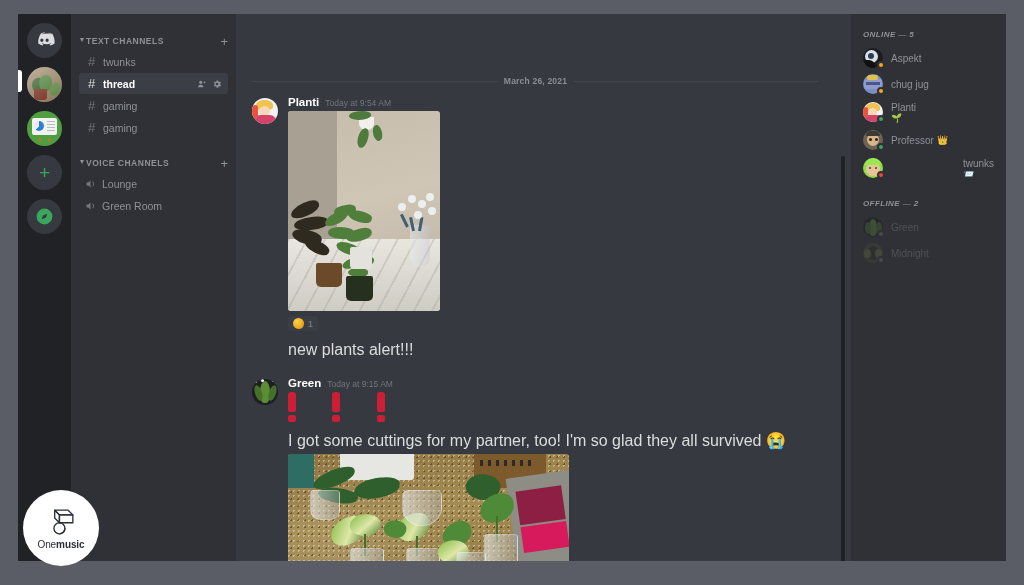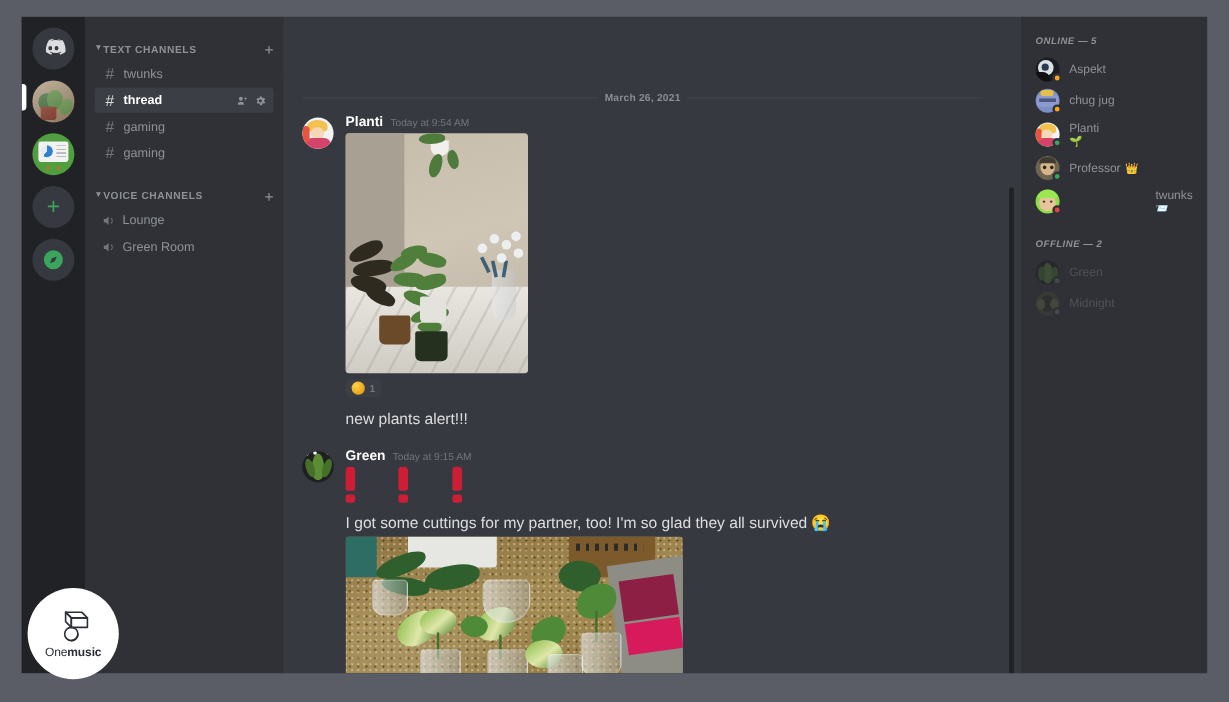--- a/index.html
+++ b/index.html
@@ -153,21 +153,21 @@
   .msg { display: flex; padding: 0 16px; margin-bottom: 4px; }
   .msg-avatar {
     width: 26px; height: 26px; border-radius: 50%;
     flex: 0 0 26px; margin-right: 10px; margin-top: 2px;
     position: relative; overflow: hidden;
   }
   .msg-body { flex: 1 1 auto; min-width: 0; }
   .msg-head { display: flex; align-items: baseline; gap: 6px; margin-bottom: 3px; }
   .msg-author { font-size: 11.5px; font-weight: bold; color: #ffffff; }
   .msg-time { font-size: 8.5px; color: #72767d; }
-  .msg-text { font-size: 13px; color: #dcddde; line-height: 1.35; }
+  .msg-text { font-size: 16px; color: #dcddde; line-height: 1.35; }
 
   .jumbo-emoji { font-size: 30px; line-height: 1; letter-spacing: 10px; color: #d32030; }
   .jumbo-emoji .bang {
     display: inline-block;
     width: 8px;
     margin-right: 18px;
     position: relative;
     height: 30px;
     vertical-align: top;
   }

